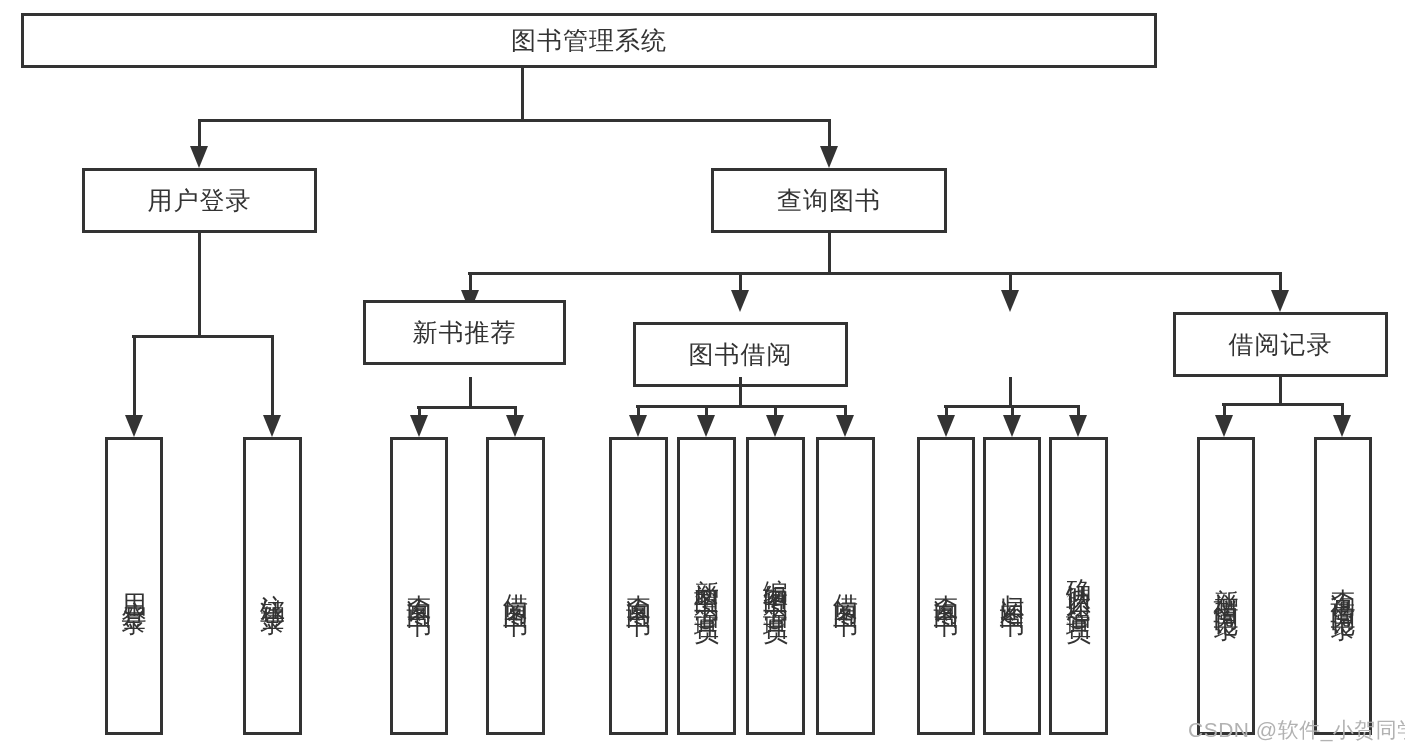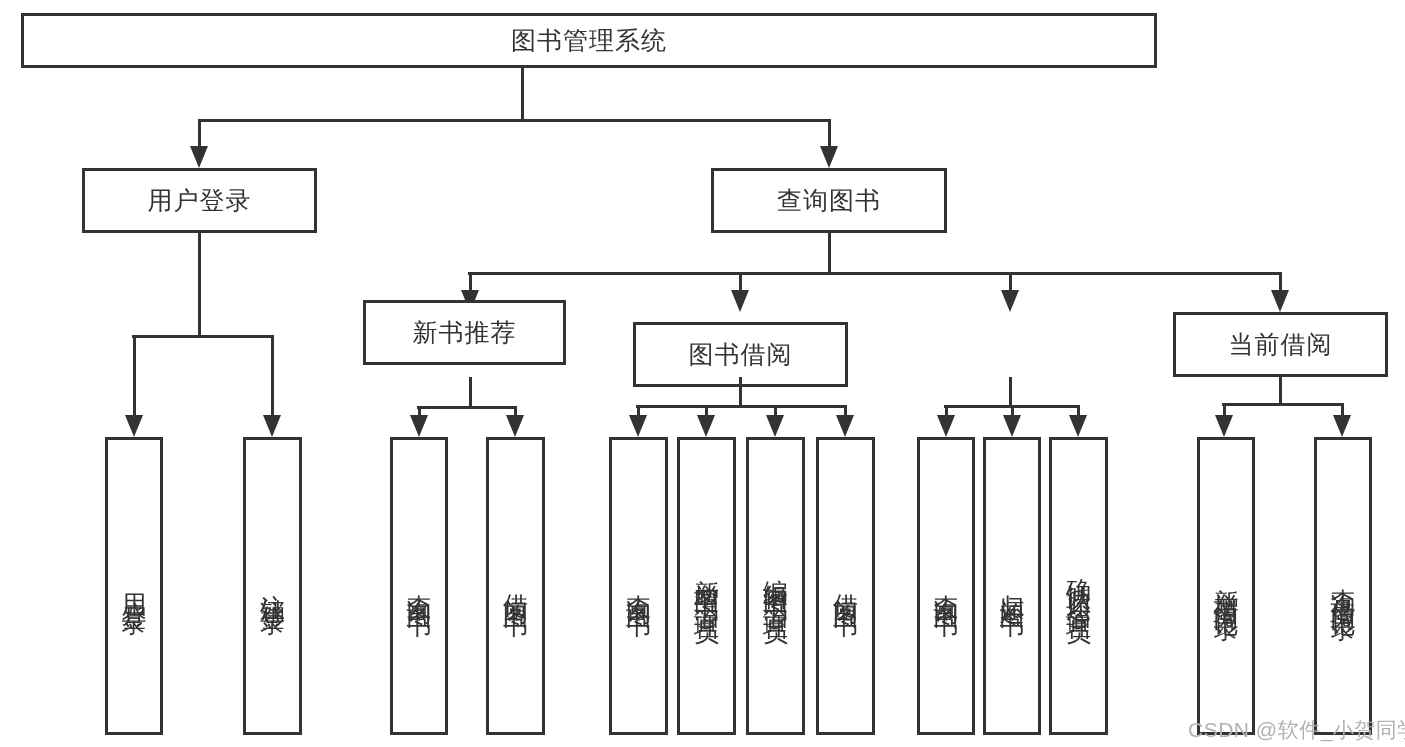--- a/index.html
+++ b/index.html
@@ -82,21 +82,21 @@
   <div class="vl" style="left:1279px;top:272px;height:20px;"></div>
   <div class="arr" style="left:1271px;top:290px;"></div>
 
   <div class="box" style="left:363px;top:300px;width:203px;height:65px;">
     <span>新书推荐</span>
   </div>
   <div class="box" style="left:633px;top:312px;width:215px;height:65px;margin-top:10px;">
     <span>图书借阅</span>
   </div>
   <div class="box" style="left:1173px;top:312px;width:215px;height:65px;">
-    <span>当前借阅</span>
+    <span>借阅记录</span>
   </div>
 
   <div class="vl" style="left:469px;top:377px;height:29px;"></div>
   <div class="hl" style="left:417px;top:406px;width:99px;"></div>
   <div class="vl" style="left:418px;top:406px;height:11px;"></div>
   <div class="arr" style="left:410px;top:415px;"></div>
   <div class="vl" style="left:514px;top:406px;height:11px;"></div>
   <div class="arr" style="left:506px;top:415px;"></div>
 
   <div class="vl" style="left:739px;top:377px;height:28px;"></div>

